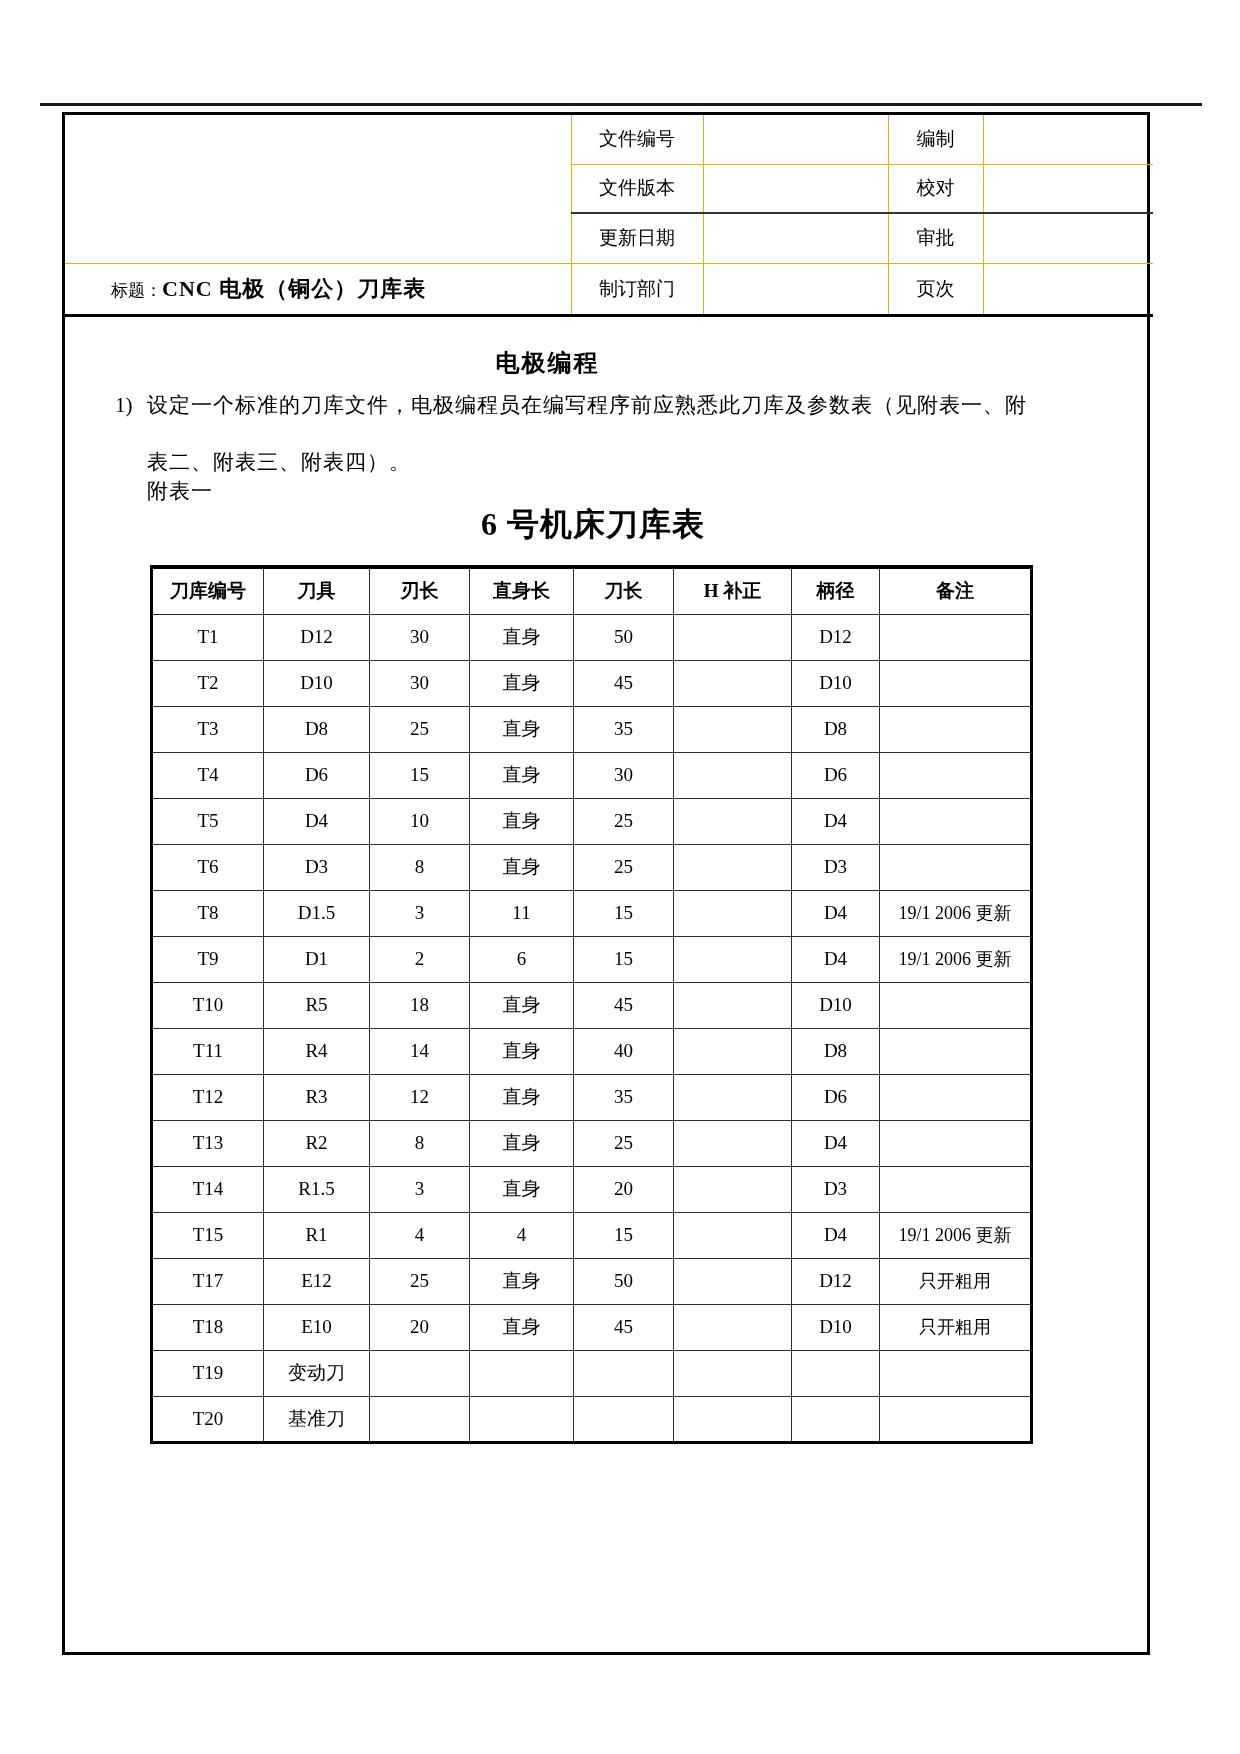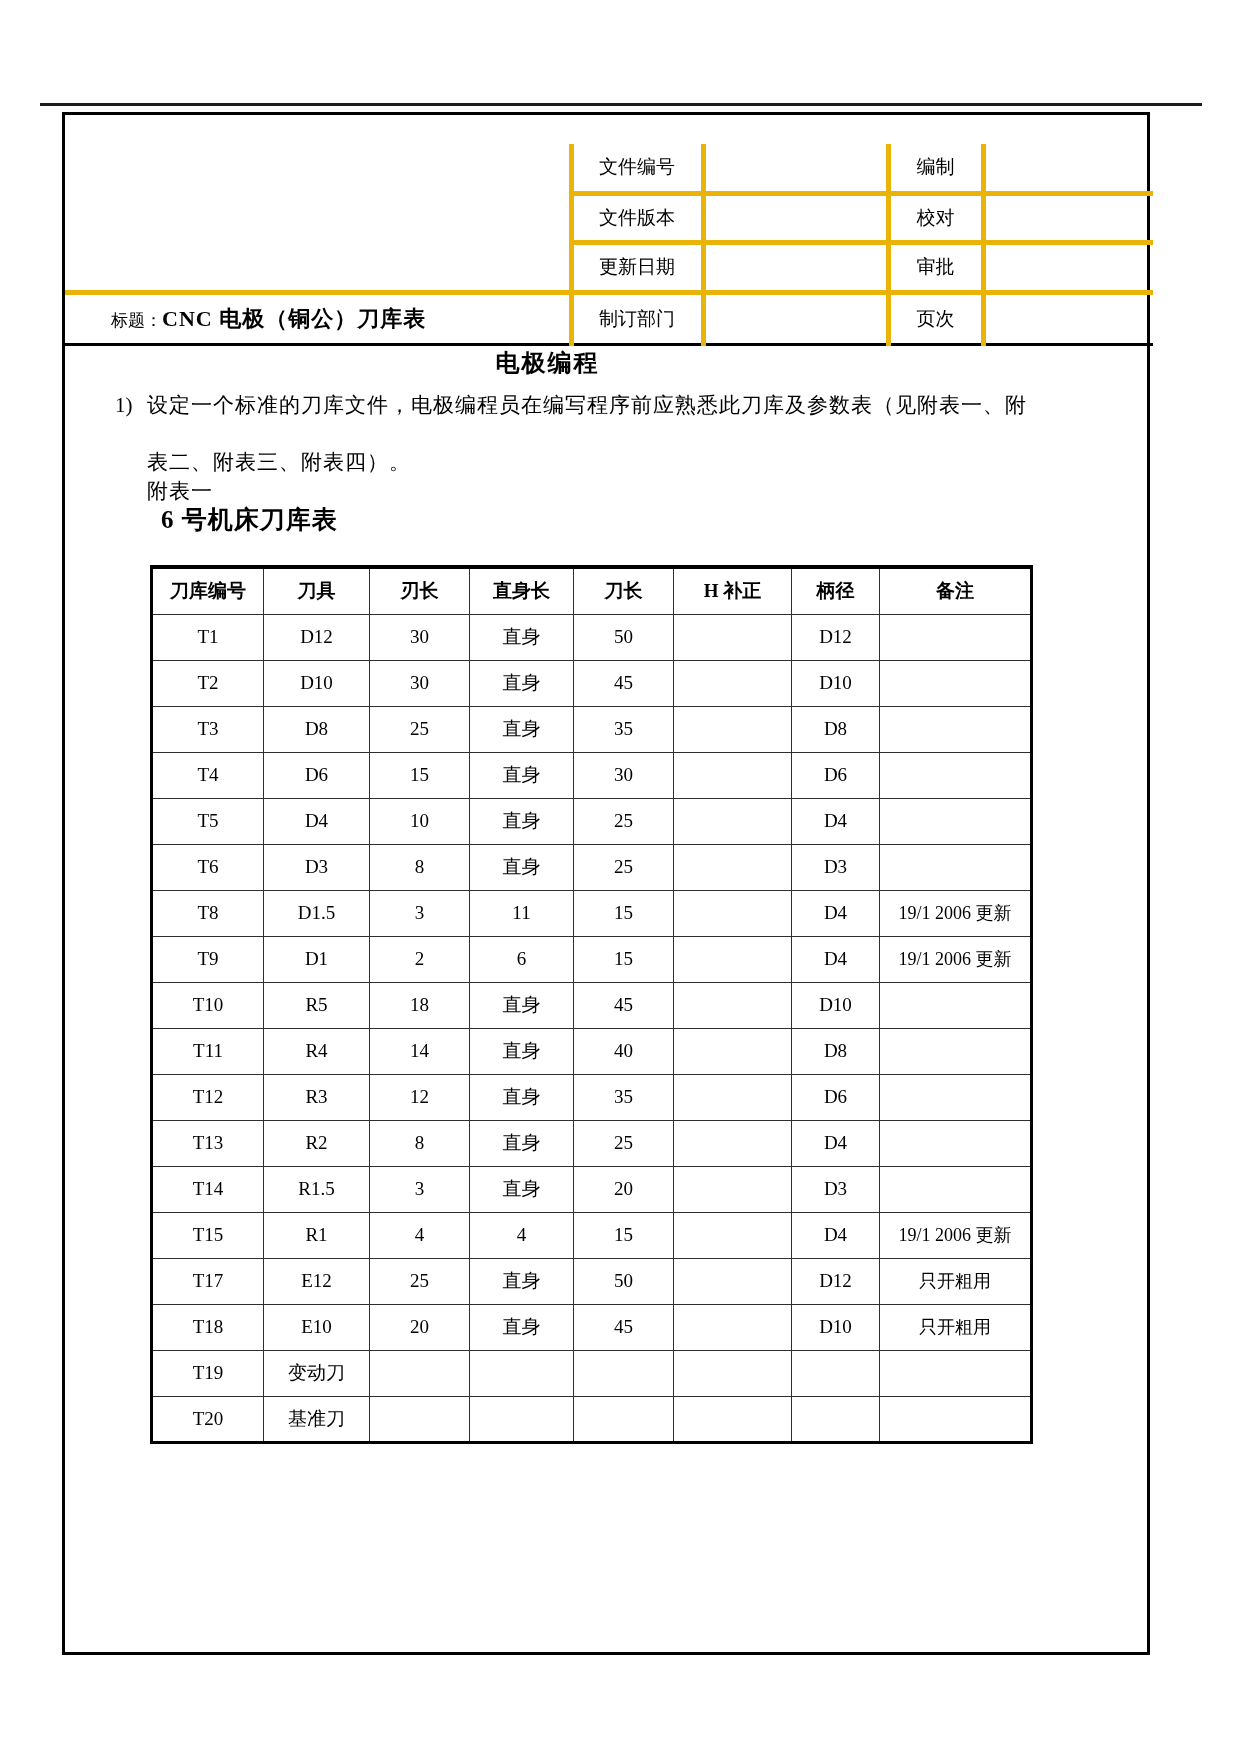--- a/index.html
+++ b/index.html
@@ -14,24 +14,24 @@
     position: absolute; left: 40px; top: 103px;
     width: 1162px; height: 3px; background: #1c1c1c;
   }
   .frame {
     position: absolute; left: 62px; top: 112px;
     width: 1088px; height: 1543px;
     border: 3px solid #000; background: #fff;
   }
   
   .info-table {
-    width: 100%; border-collapse: collapse; table-layout: fixed; margin-top: 29px;
+    width: 100%; border-collapse: collapse; table-layout: fixed;
   }
   .info-table td {
-    border: 5px solid #eab308;
+    border: 1px solid #eab308;
     font-size: 19px; text-align: center; vertical-align: middle;
   }
   .info-table tr td:first-child { border-left: none; }
   .info-table tr td:last-child { border-right: none; }
   .info-table tr:first-child td { border-top: none; }
   .info-table .r1 td, .info-table .r2 td { height: 49px; }
   .info-table .r3 td { height: 50px; }
   .info-table .r2 td { border-bottom: 2px solid #333; }
   .info-table .title-row td { height: 52px; border-bottom: 3px solid #000; }
   .title-cell { text-align: left !important; padding-left: 46px; }
@@ -41,22 +41,22 @@
   .heading {
     position: absolute; top: 232px; left: 0; width: 965px;
     text-align: center; font-size: 24px; font-weight: bold; letter-spacing: 2px;
   }
   .para { position: absolute; left: 50px; top: 276px; font-size: 21px; letter-spacing: 1px; }
   .para-line1 { white-space: nowrap; }
   .item-no { display: inline-block; width: 32px; letter-spacing: 0; }
   .para-line2 { margin-top: 29px; padding-left: 32px; white-space: nowrap; }
   .appendix { position: absolute; left: 82px; top: 362px; font-size: 21px; letter-spacing: 1px; font-family: Liberation Mono, monospace; }
   .table-title {
-    position: absolute; top: 388px; left: 96px; width: 880px;
-    font-size: 25px; font-weight: bold; letter-spacing: 1px;
+    position: absolute; top: 388px; left: 88px; width: 880px;
+    text-align: center; font-size: 32px; font-weight: bold; letter-spacing: 1px;
   }
   
   .tool-table {
     position: absolute; left: 85px; top: 450px; width: 880px;
     border-collapse: collapse; table-layout: fixed;
     border: 3px solid #000; border-top-width: 4px;
   }
   .tool-table th, .tool-table td {
     border: 1px solid #2e2e2e;
     text-align: center; vertical-align: middle;

